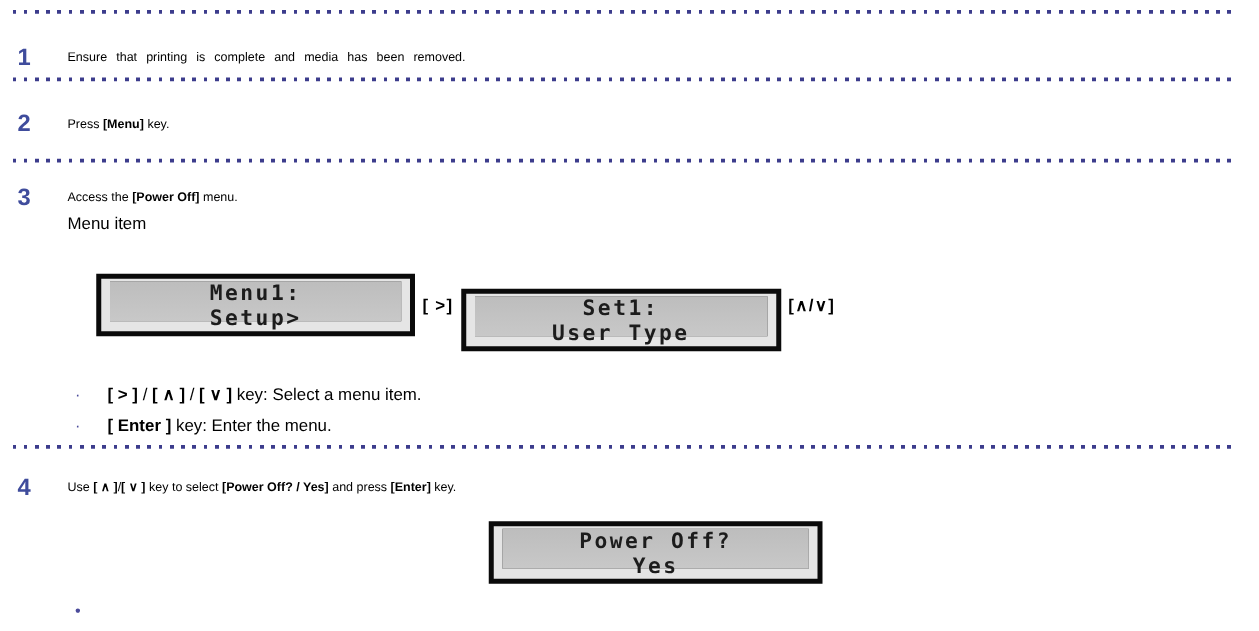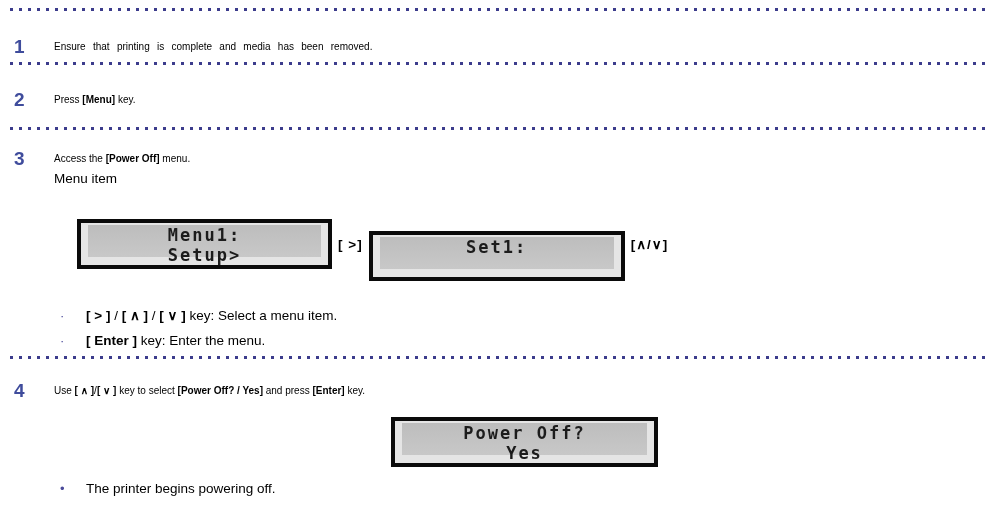--- a/index.html
+++ b/index.html
@@ -104,20 +104,21 @@
           <span>Menu1:</span>
           <span>Setup&gt;</span>
         </div>
       </div>
     </div>
     <div class="keylabel">[ &gt;]</div>
     <div class="lcd w2">
       <div class="lcd-bevel">
         <div class="lcd-line">
           <span>Set1:</span>
+          <span>User Type</span>
         </div>
       </div>
     </div>
     <div class="keylabel">[∧/∨]</div>
   </div>
 
   <div class="bullet bul1">
     <span class="dot">·</span>
     <span><span class="b">[ &gt; ]</span><span> / </span><span class="b">[ ∧ ]</span><span> / </span><span class="b">[ ∨ ]</span><span> key: Select a menu item.</span></span>
   </div>
@@ -140,16 +141,15 @@
         <div class="lcd-line">
           <span>Power Off?</span>
           <span>Yes</span>
         </div>
       </div>
     </div>
   </div>
 
   <div class="bullet bul3">
     <span class="dot">•</span>
-    <span>The printer begins powering off.</span>
   </div>
 
 </div>
 
 </body></html>

